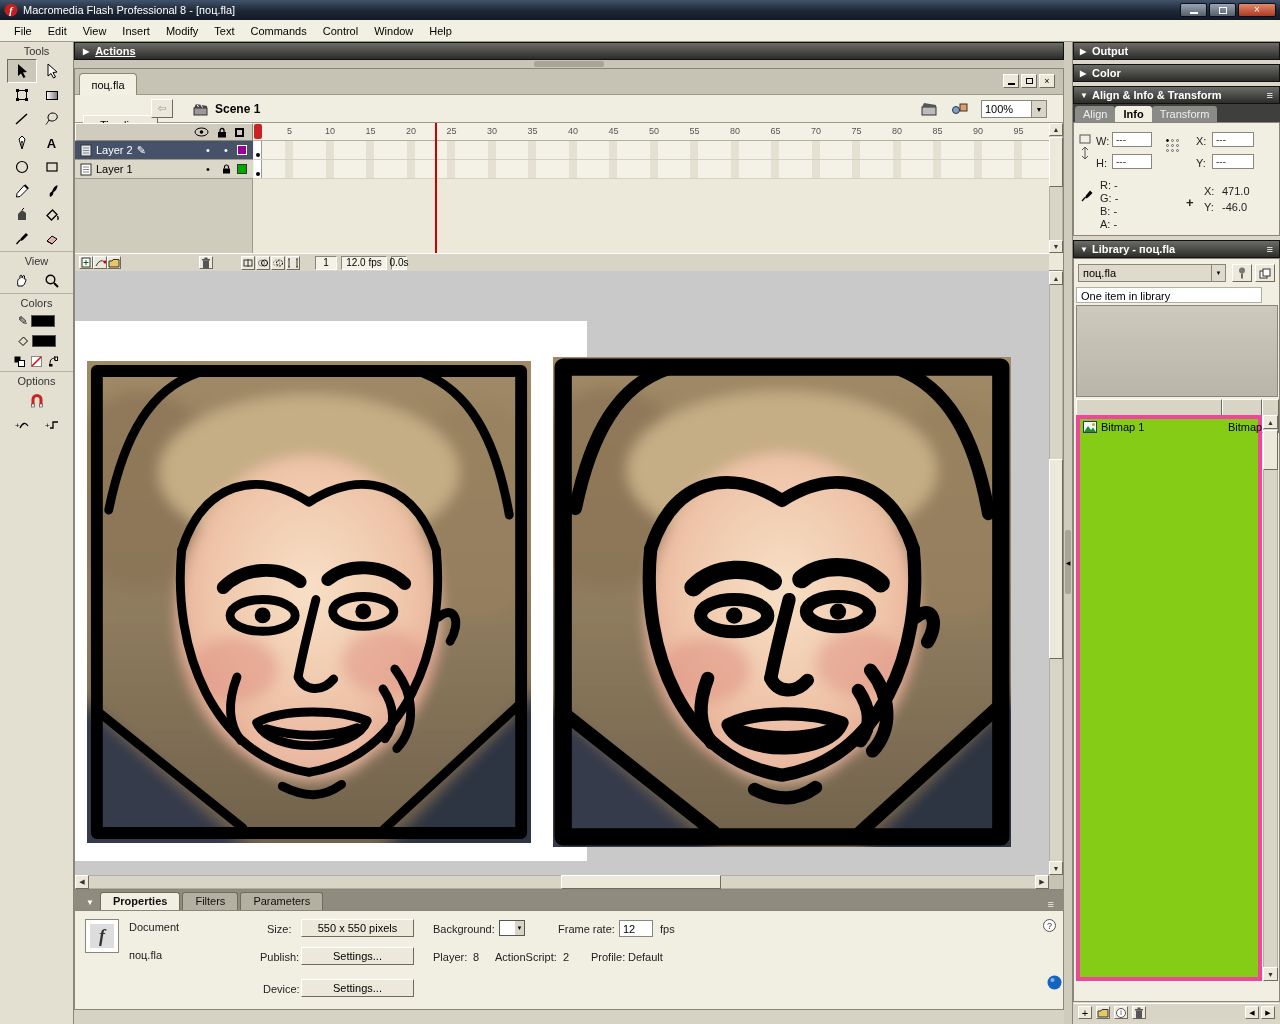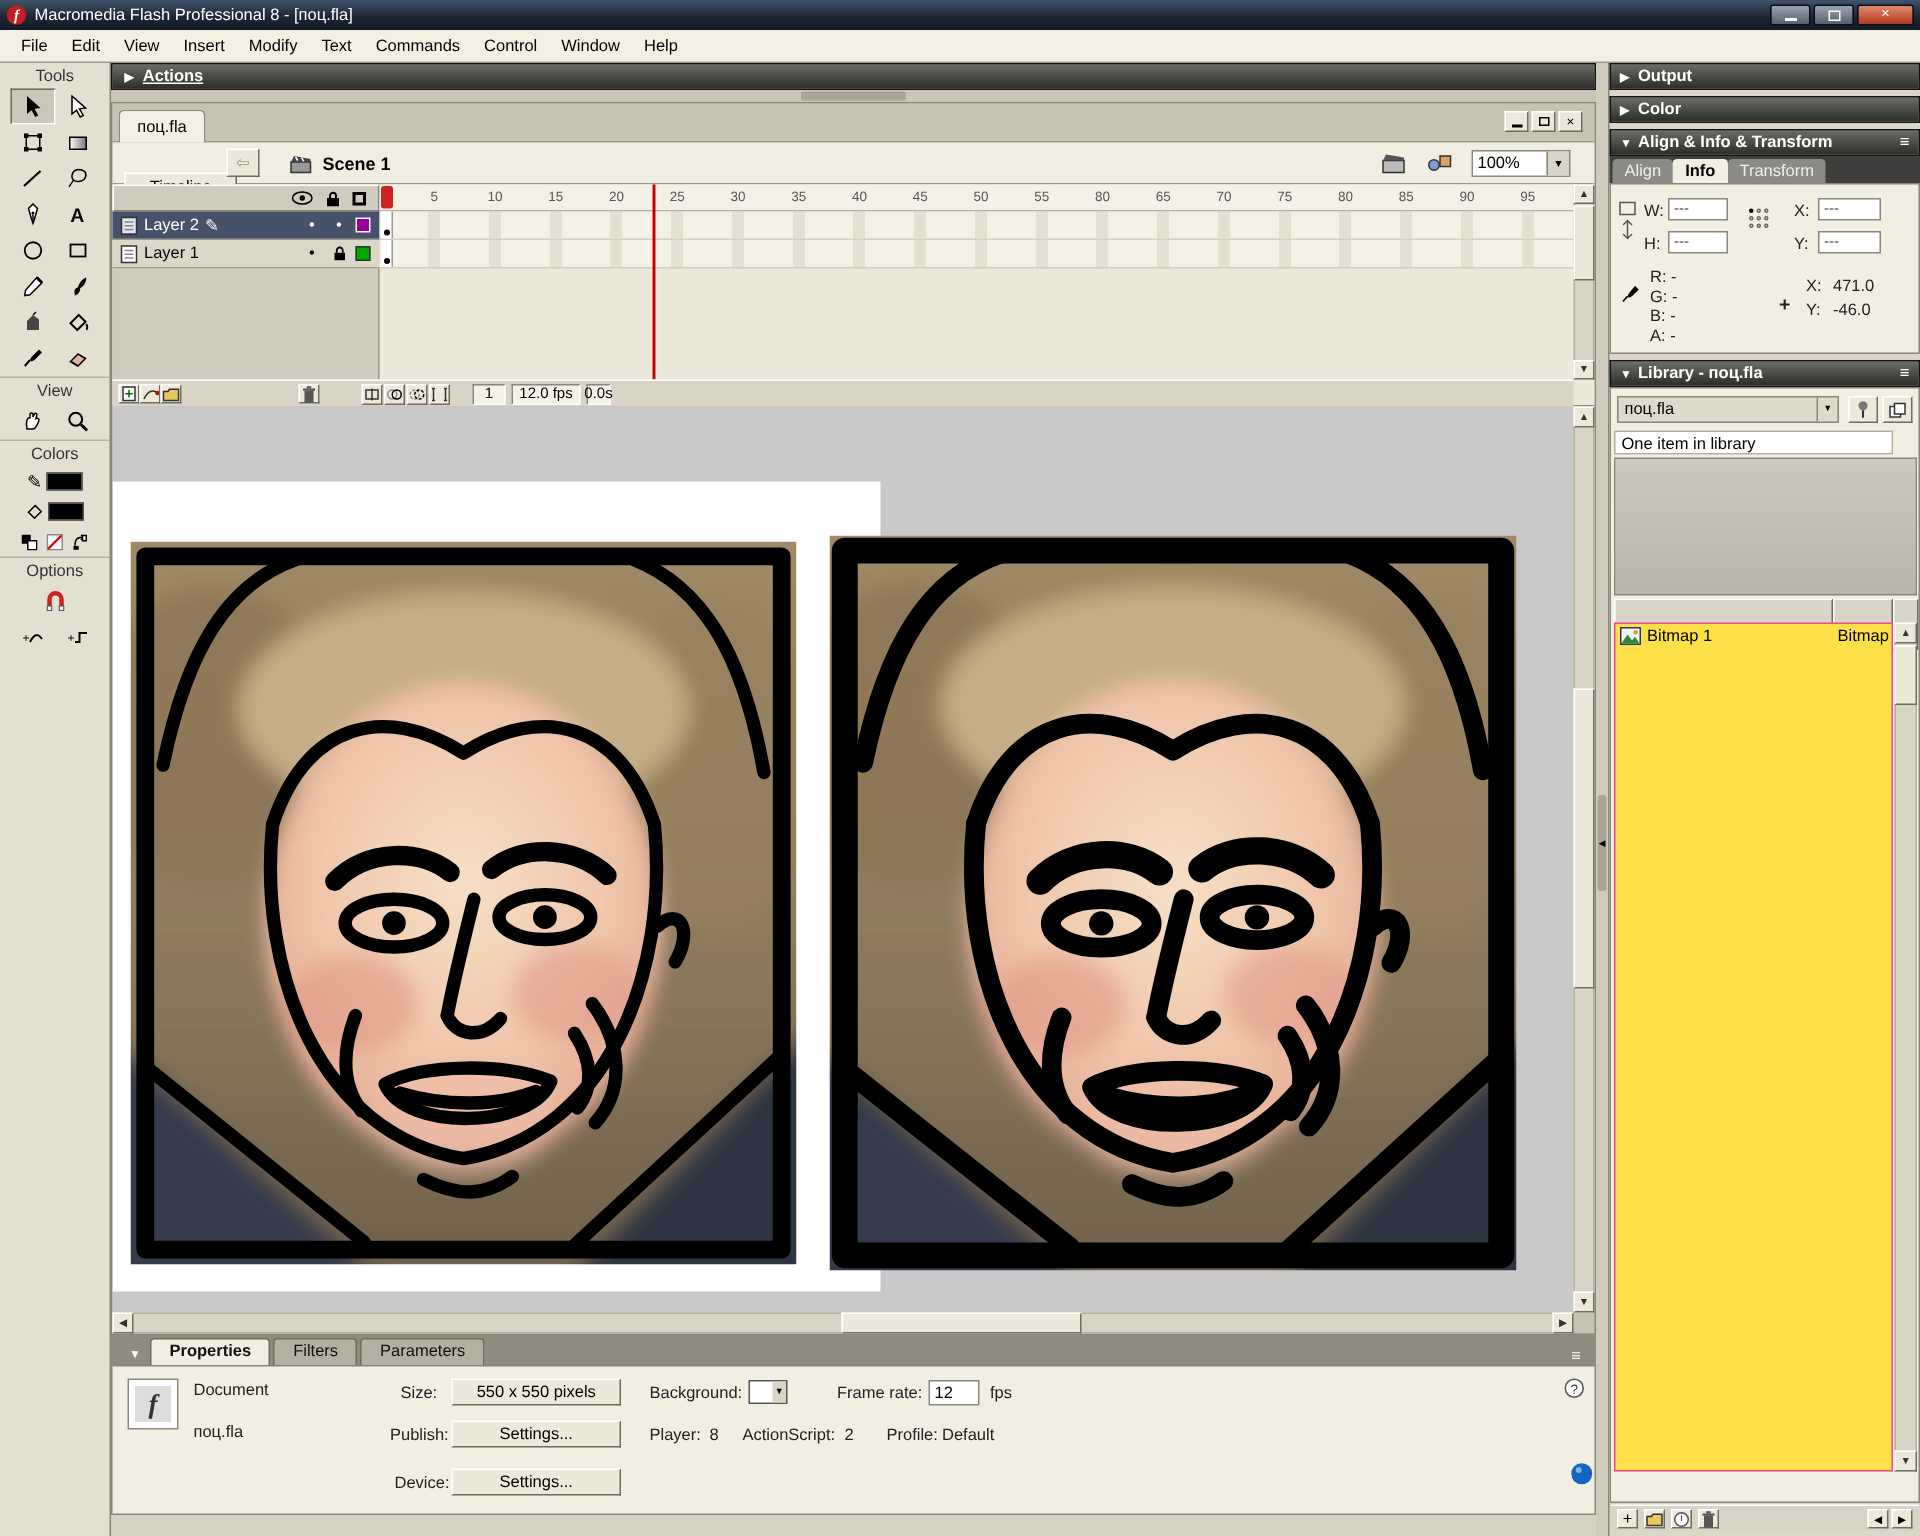--- a/index.html
+++ b/index.html
@@ -112,21 +112,21 @@
   .ait-tabs { position:absolute; left:0; top:62px; width:207px; height:18px; background:#3f3f3d; display:flex; align-items:flex-end; padding-left:2px; }
   .atab { height:16px; padding:2px 8px; background:#8a8a86; color:#eee; border-radius:3px 3px 0 0; margin-right:0; font-size:11px; }
   .atab.active { background:#f1efe2; color:#000; font-weight:bold; }
   .ait-body { position:absolute; left:0; top:80px; width:207px; height:114px; background:#f1efe2; border:1px solid #8a877a; }
   .ifield { position:absolute; height:15px; padding:1px 3px; font-size:10px; color:#444; }
 
   .lib-body { position:absolute; left:0; top:216px; width:207px; height:744px; background:#f1efe2; border:1px solid #8a877a; }
   .lib-count { position:absolute; left:2px; top:28px; width:186px; height:16px; background:#fff; border:1px solid #b3b0a2; padding:2px 4px; }
   .lib-preview { position:absolute; left:2px; top:46px; width:202px; height:92px; background:linear-gradient(#cdcabd,#b9b6a9); border:1px solid #8a877a; }
   .lib-colhdr { position:absolute; top:140px; height:16px; background:#d8d5c7; border:1px solid; border-color:#fff #6f6c5e #6f6c5e #fff; padding:16px 4px; font-size:10px; }
-  .lib-list { position:absolute; left:2px; top:156px; width:186px; height:566px; background:#fde047; border:1px solid #ec4899; }
+  .lib-list { position:absolute; left:2px; top:156px; width:186px; height:566px; background:#84cc16; border:4px solid #ec4899; }
   .lib-bottom { position:absolute; left:0; top:744px; width:205px; height:18px; background:#d8d5c7; border-top:1px solid #fff; display:flex; align-items:center; gap:4px; padding:0 4px; }
 
   .icon-svg { display:block; }
   .dotgrid { display:grid; grid-template-columns:repeat(3,5px); grid-template-rows:repeat(3,5px); }
   .dotgrid span { width:3px; height:3px; border:1px solid #666; border-radius:50%; }
   .dotgrid span.on { background:#000; border-color:#000; }
   .circ { width:13px; height:13px; border:1px solid #555; border-radius:50%; display:flex; align-items:center; justify-content:center; font-size:9px; color:#333; background:#fff; }
 </style>
 </head>
 <body>

